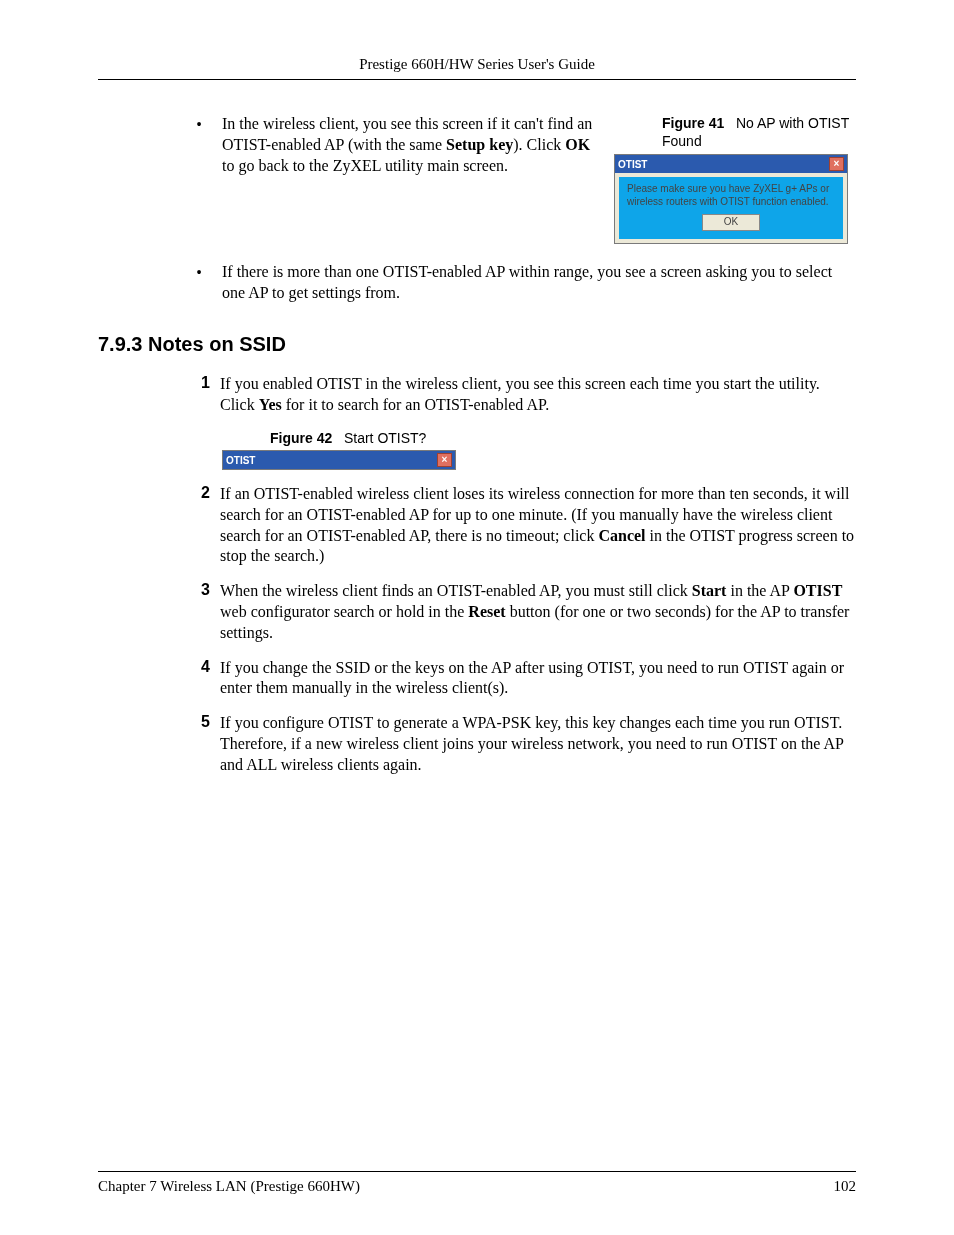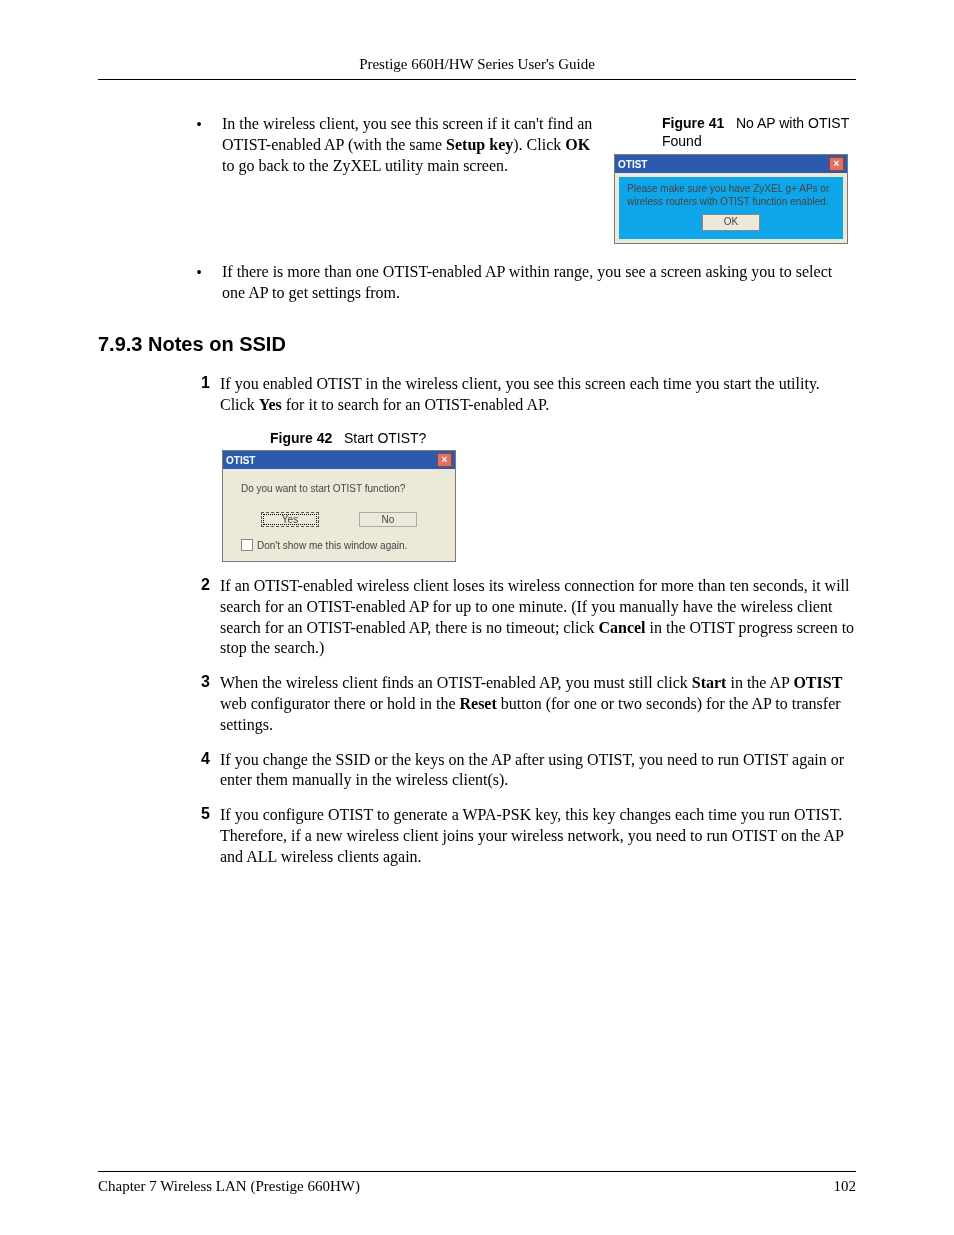--- a/index.html
+++ b/index.html
@@ -274,45 +274,34 @@
 
   <div class="dialog42-wrap">
     <div class="figure-caption">
       <b>Figure 42</b>&nbsp;&nbsp;&nbsp;<span>Start OTIST?</span>
     </div>
     <div class="dialog42">
       <div class="titlebar">
         <span>OTIST</span>
         <span class="close-btn">×</span>
       </div>
-      <div class="body">
-        <div>Do you want to start OTIST function?</div>
-        <div class="btnrow">
-          <div class="btn yes">Yes</div>
-          <div class="btn no">No</div>
-        </div>
-        <div class="chk">
-          <span class="chkbox"></span>
-          <span>Don't show me this window again.</span>
-        </div>
-      </div>
     </div>
   </div>
 
   <div class="num-list">
     <div class="num-item">
       <div class="num">2</div>
       <div class="num-text">
         <span>If an OTIST-enabled wireless client loses its wireless connection for more than ten seconds, it will search for an OTIST-enabled AP for up to one minute. (If you manually have the wireless client search for an OTIST-enabled AP, there is no timeout; click </span><b>Cancel</b><span> in the OTIST progress screen to stop the search.)</span>
       </div>
     </div>
     <div class="num-item">
       <div class="num">3</div>
       <div class="num-text">
-        <span>When the wireless client finds an OTIST-enabled AP, you must still click </span><b>Start</b><span> in the AP </span><b>OTIST</b><span> web configurator there or hold in the </span><b>Reset</b><span> button (for one or two seconds) for the AP to transfer settings.</span>
+        <span>When the wireless client finds an OTIST-enabled AP, you must still click </span><b>Start</b><span> in the AP </span><b>OTIST</b><span> web configurator search or hold in the </span><b>Reset</b><span> button (for one or two seconds) for the AP to transfer settings.</span>
       </div>
     </div>
     <div class="num-item">
       <div class="num">4</div>
       <div class="num-text">If you change the SSID or the keys on the AP after using OTIST, you need to run OTIST again or enter them manually in the wireless client(s).</div>
     </div>
     <div class="num-item">
       <div class="num">5</div>
       <div class="num-text">If you configure OTIST to generate a WPA-PSK key, this key changes each time you run OTIST. Therefore, if a new wireless client joins your wireless network, you need to run OTIST on the AP and ALL wireless clients again.</div>
     </div>

